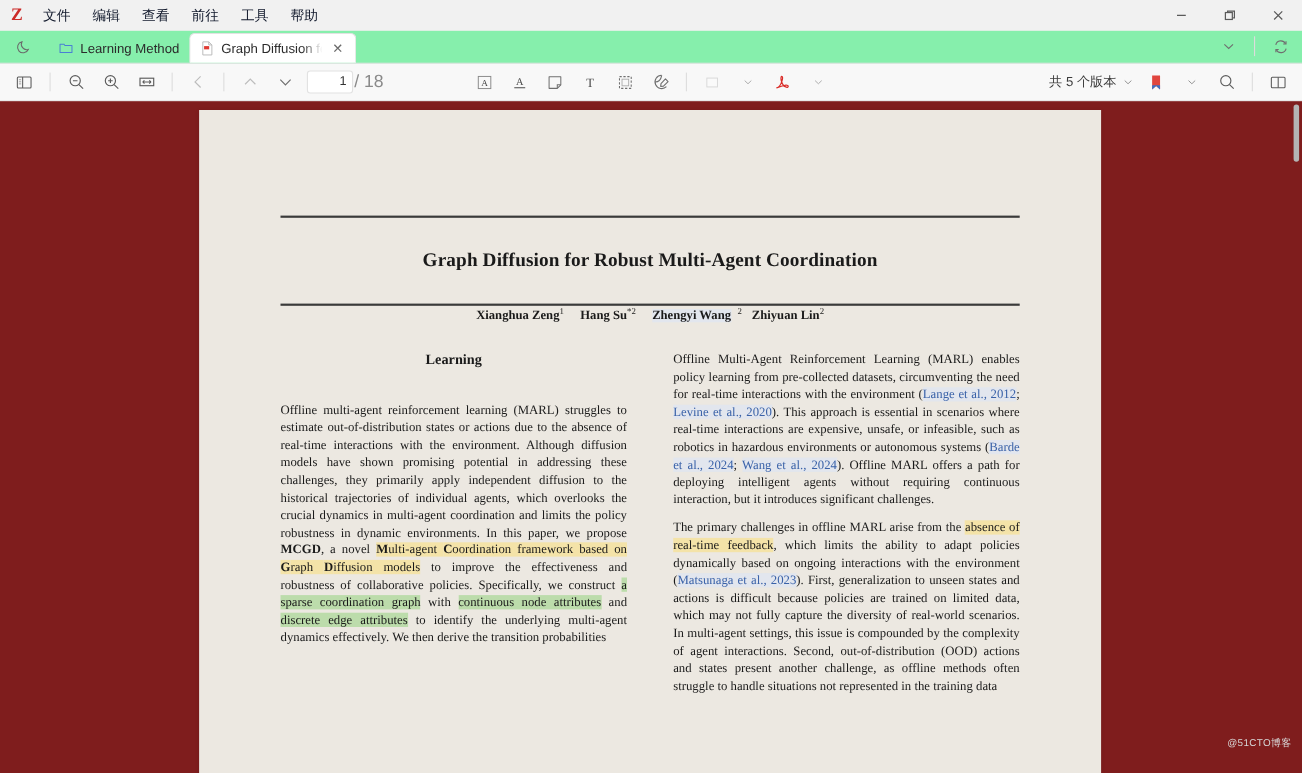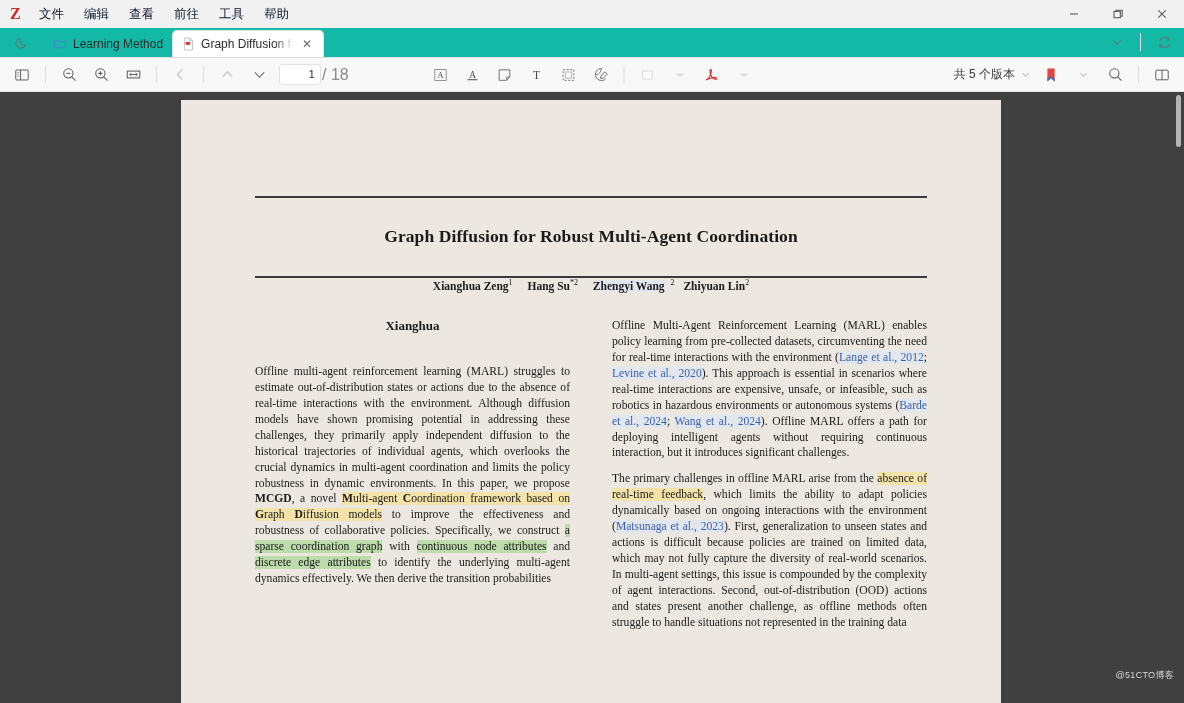--- a/index.html
+++ b/index.html
@@ -40,21 +40,21 @@
   }
   .wc {
     width: 44px; height: 28px;
     display: flex; align-items: center; justify-content: center;
     color: #5a5a5a;
   }
 
   
   .tabbar {
     height: 30px;
-    background: #14b8a6;
+    background: #86efac;
     display: flex;
     align-items: flex-end;
     position: relative;
     border-bottom: 1px solid #e0e0e0;
   }
   .moon-btn {
     width: 44px; height: 30px;
     display: flex; align-items: center; justify-content: center;
   }
   .tab {
@@ -151,21 +151,21 @@
     font-size: 12px; color: #3b3b3b;
     display: flex; align-items: center;
     padding: 0 4px;
   }
   .caret { margin-left: 5px; color: #8a8a8a; }
 
   
   .viewer {
     position: relative;
     height: calc(703px - 28px - 30px - 34px);
-    background: #404040;
+    background: #7f1d1d;
     overflow: hidden;
   }
   .page {
     position: absolute;
     left: 181px; top: 8px;
     width: 820px;
     height: 1060px;
     background: #ece8e1;
     box-shadow: 0 1px 4px rgba(0,0,0,0.13);
   }
@@ -464,21 +464,21 @@
 
       <div class="authors">
         <span class="nm"><span>Xianghua Zeng</span><sup>1</sup></span>
         <span class="nm"><span>Hang Su</span><sup>*</sup><sup>2</sup></span>
         <span class="nm hl-soft"><span>Zhengyi Wang</span></span><sup>2</sup>
         <span class="nm"><span>Zhiyuan Lin</span><sup>2</sup></span>
       </div>
 
       <div class="cols">
         <div class="col">
-          <div class="sec-h centered">Xianghua</div>
+          <div class="sec-h centered">Learning</div>
           <div class="ptext" id="abstract-body"><span>Offline multi-agent reinforcement learning (MARL) struggles to estimate out-of-distribution states or actions due to the absence of real-time interactions with the environment.  Although diffusion models have shown promising potential in addressing these challenges, they primarily apply independent diffusion to the historical trajectories of individual agents, which overlooks the crucial dynamics in multi-agent coordination and limits the policy robustness in dynamic environments. In this paper, we propose </span><span class="bd" style="font-weight: bold;">MCGD</span><span>, a novel </span><span class="bd yel" style="font-weight: bold;">M</span><span class=" yel">ulti-agent </span><span class="bd yel" style="font-weight: bold;">C</span><span class=" yel">oordination framework based on </span><span class="bd yel" style="font-weight: bold;">G</span><span class=" yel">raph </span><span class="bd yel" style="font-weight: bold;">D</span><span class=" yel">iffusion models</span><span> to improve the effectiveness and robustness of collaborative policies.  Specifically, we construct </span><span class=" grn">a sparse coordination graph</span><span> with </span><span class=" grn">continuous node attributes</span><span> and </span><span class=" grn">discrete edge attributes</span><span> to identify the underlying multi-agent dynamics effectively. We then derive the transition probabilities</span></div>
         </div>
         <div class="col">
           <div id="intro-body">
               <div class="ptext"><span>Offline Multi-Agent Reinforcement Learning (MARL) enables policy learning from pre-collected datasets, circumventing the need for real-time interactions with the environment (</span><span class="cite-bg">Lange et al., 2012</span><span>; </span><span class="cite-bg">Levine et al., 2020</span><span>).  This approach is essential in scenarios where real-time interactions are expensive, unsafe, or infeasible, such as robotics in hazardous environments or autonomous systems (</span><span class="cite-bg">Barde et al., 2024</span><span>; </span><span class="cite-bg">Wang et al., 2024</span><span>). Offline MARL offers a path for deploying intelligent agents without requiring continuous interaction, but it introduces significant challenges.</span></div>
               <div class="ptext"><span>The primary challenges in offline MARL arise from the </span><span class=" yel">absence of real-time feedback</span><span>, which limits the ability to adapt policies dynamically based on ongoing interactions with the environment (</span><span class="cite-bg">Matsunaga et al., 2023</span><span>). First, generalization to unseen states and actions is difficult because policies are trained on limited data, which may not fully capture the diversity of real-world scenarios.  In multi-agent settings, this issue is compounded by the complexity of agent interactions. Second, out-of-distribution (OOD) actions and states present another challenge, as offline methods often struggle to handle situations not represented in the training data</span></div>
             </div>
         </div>
       </div>
     </div>

